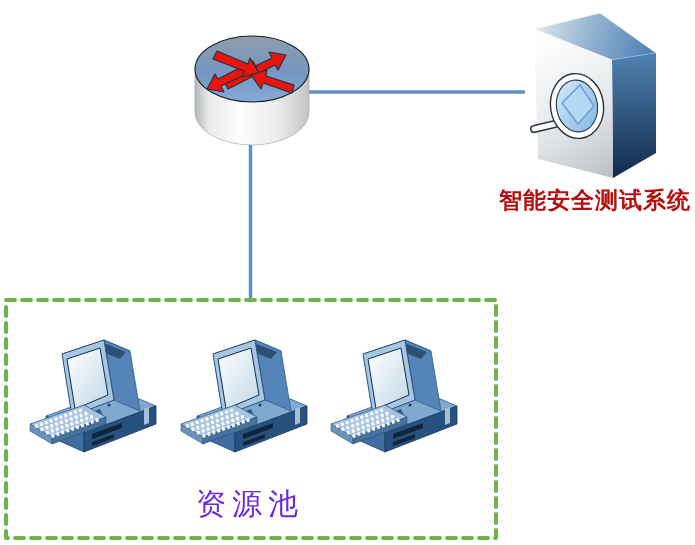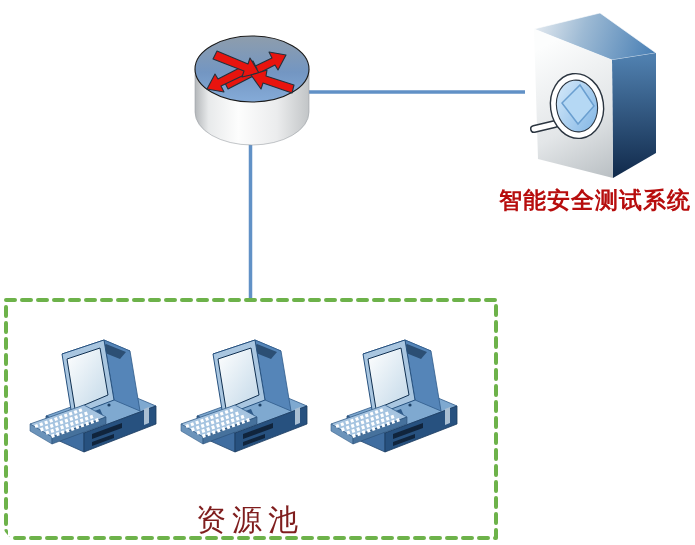--- a/index.html
+++ b/index.html
@@ -1,30 +1,30 @@
 <!DOCTYPE html>
 <html><head>
 <meta charset="utf-8">
 <style>
   html,body{margin:0;padding:0;background:#fff;}
   #stage{
     position:relative;width:695px;height:545px;background:#ffffff;
-    overflow:hidden;font-family:"Liberation Sans","DejaVu Sans",sans-serif;border-radius:30px;
+    overflow:hidden;font-family:"Liberation Sans","DejaVu Sans",sans-serif;
   }
   #scene{position:absolute;left:0;top:0;}
   .label{position:absolute;text-align:center;
     font-family:"Liberation Serif","DejaVu Serif",serif;}
   #security-label{
     left:493px;top:185px;width:204px;
     font-size:23px;font-weight:bold;color:#b70d0d;letter-spacing:1px;
     white-space:nowrap;
   }
   #pool-label{
-    left:148px;top:500px;width:204px;
-    font-size:30px;color:#7f1d1d;letter-spacing:6px;
+    left:148px;top:484px;width:204px;
+    font-size:30px;color:#6d28d9;letter-spacing:6px;
     white-space:nowrap;
   }
 </style>
 </head>
 <body>
 
 <div id="stage">
 
   <svg id="scene" width="695" height="545" viewBox="0 0 695 545">
     <defs>

